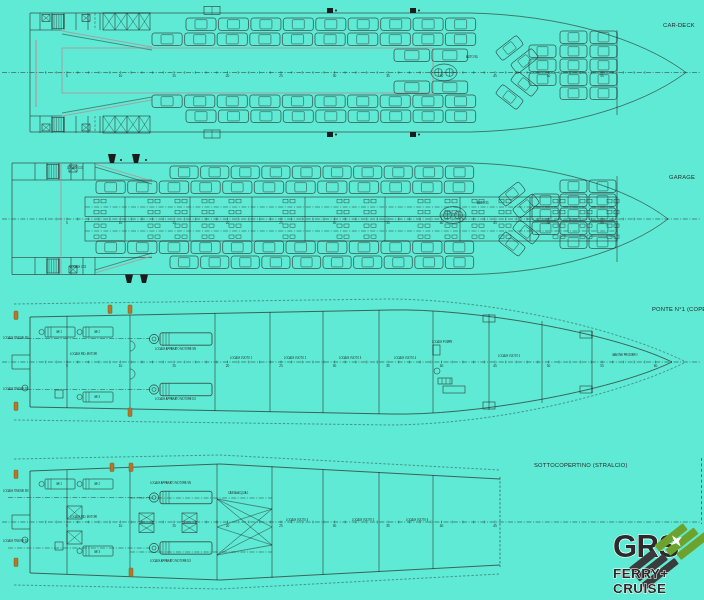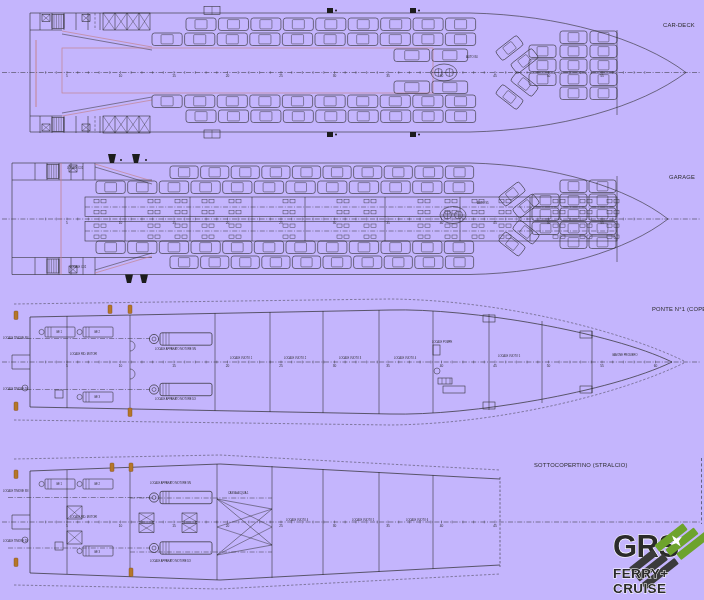--- a/index.html
+++ b/index.html
@@ -1,16 +1,16 @@
 <!DOCTYPE html>
 <html><head>
 <meta charset="utf-8">
 <style>
   html,body{margin:0;padding:0;background:#fff;}
-  .canvas{position:relative;width:704px;height:600px;background:#c4b5fd;overflow:hidden;
+  .canvas{position:relative;width:704px;height:600px;background:#5eead4;overflow:hidden;
           font-family:"Liberation Sans",sans-serif;}
   svg{display:block;}
   svg text{font-family:"Liberation Sans",sans-serif;fill:#2b2b2b;}
   .deck-title{font-size:5.8px;letter-spacing:.2px;}
   .logo-brand{font-size:31px;font-weight:bold;letter-spacing:-.5px;
               paint-order:stroke;stroke:#ffffff;stroke-width:1.2px;}
   .logo-line{font-size:13.5px;font-weight:bold;letter-spacing:.4px;
              paint-order:stroke;stroke:#ffffff;stroke-width:1px;}
 </style>
 </head>

